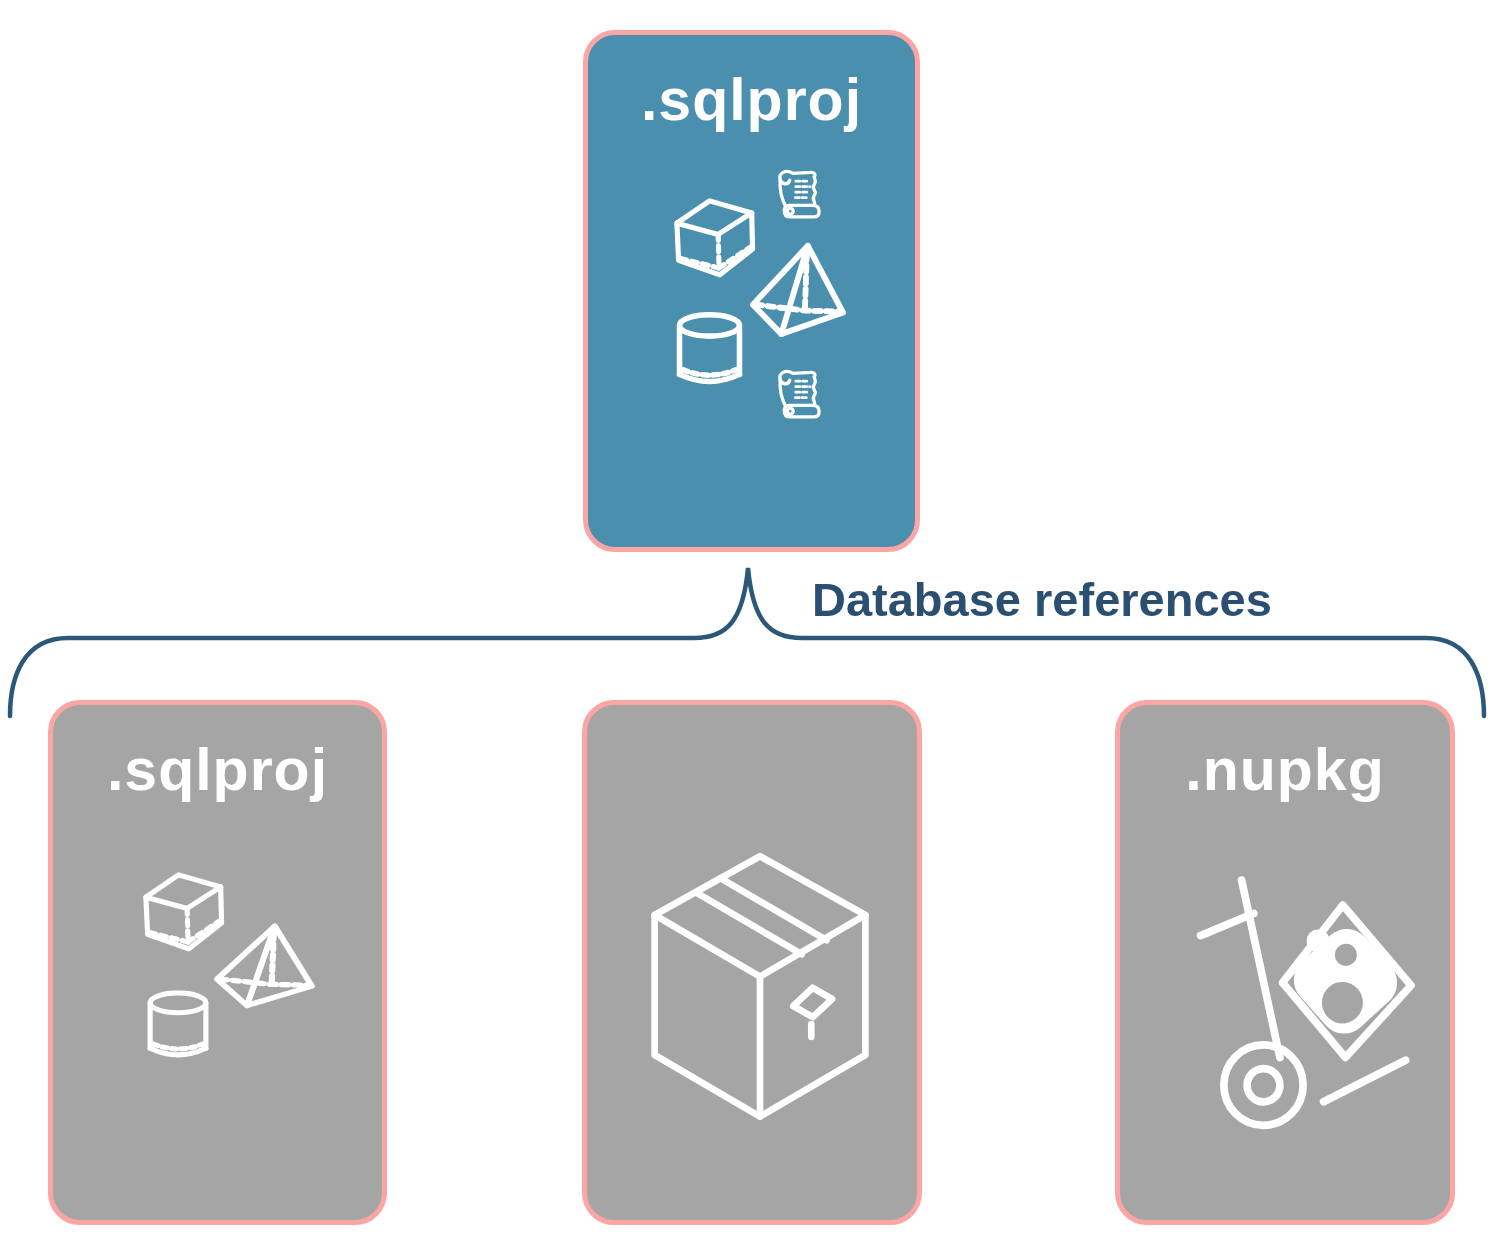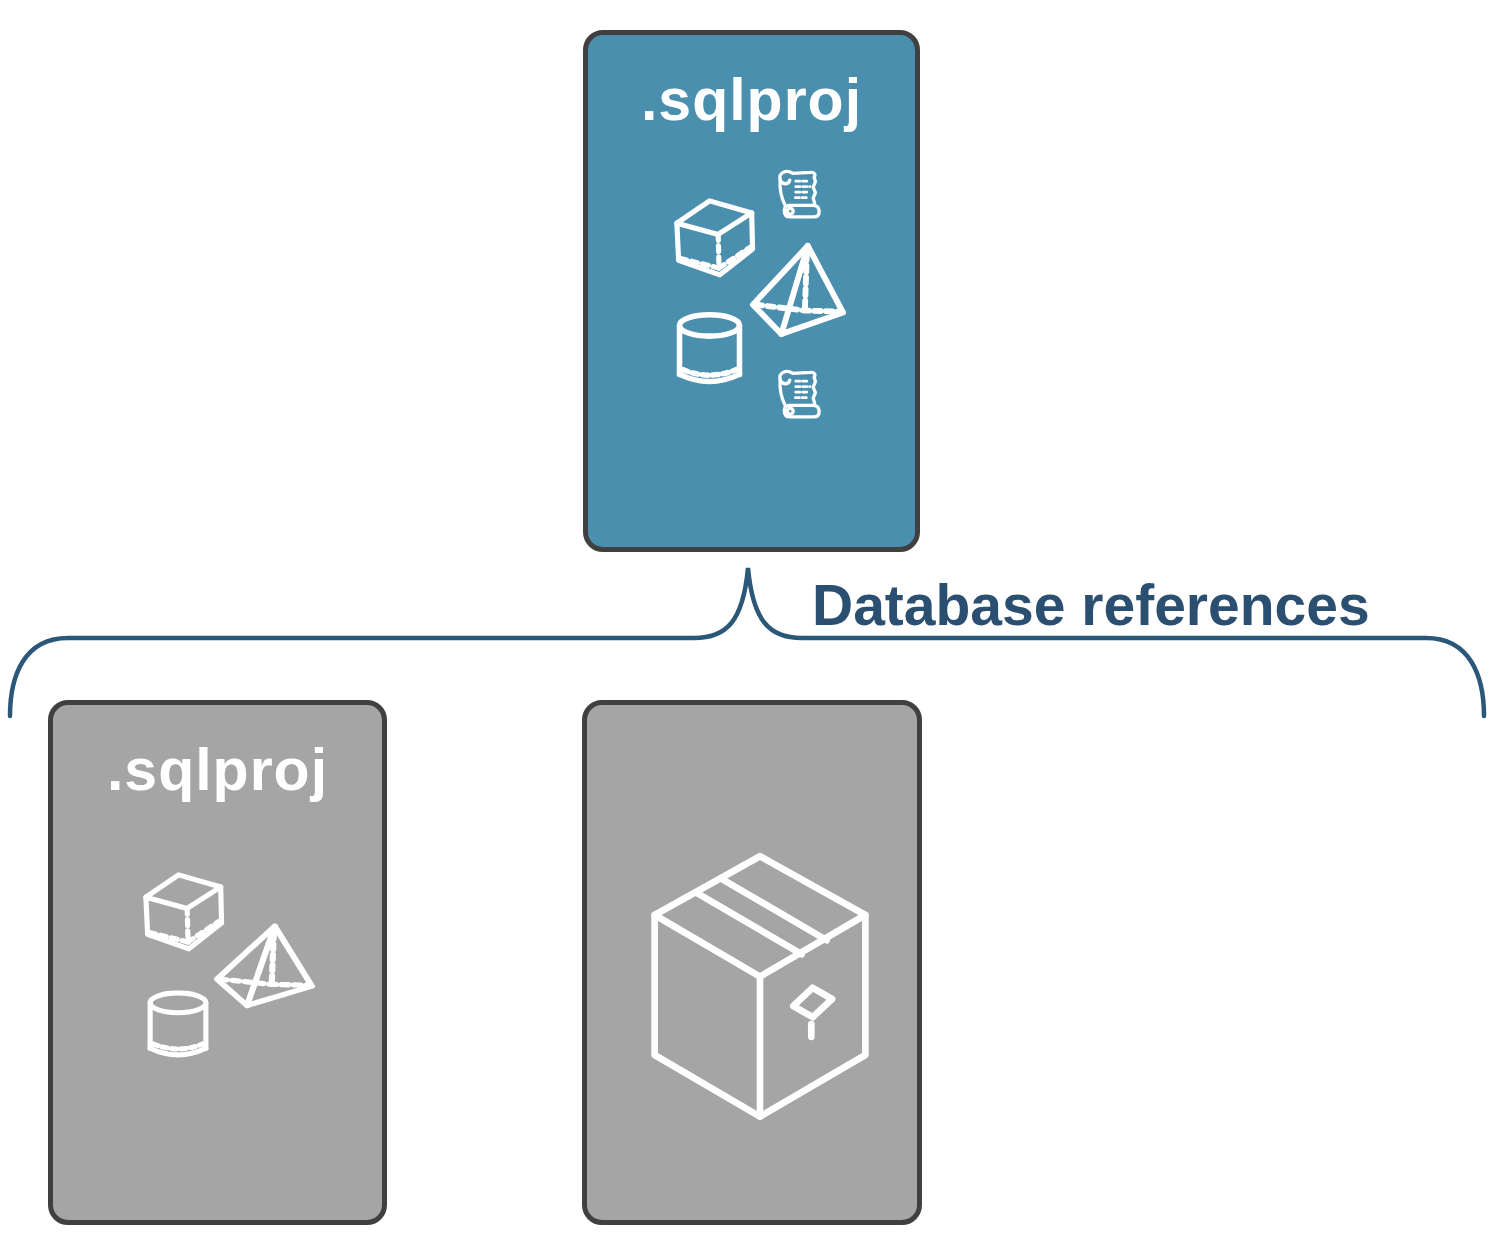--- a/index.html
+++ b/index.html
@@ -1,34 +1,34 @@
 <!DOCTYPE html>
 <html><head>
 <meta charset="utf-8">
 <style>
   html,body{margin:0;padding:0;background:#ffffff;}
   #canvas{
     position:relative;width:1500px;height:1250px;background:#ffffff;
     font-family:"Liberation Sans", sans-serif;overflow:hidden;
   }
   .card{
-    position:absolute;border:5px solid #404040;border-radius:20px;box-sizing:border-box;
+    position:absolute;border:5px solid #fca5a5;border-radius:32px;box-sizing:border-box;
   }
   .card.root{background:#4A8FAD;}
   .card.child{background:#A5A5A5;}
   .card-title{
     position:absolute;left:0;right:0;top:36px;text-align:center;
     font-size:59px;font-weight:700;color:#ffffff;letter-spacing:1px;line-height:1;
   }
   .icon{position:absolute;}
   .icon svg{display:block;width:100%;height:100%;}
   #brace-svg{position:absolute;left:0;top:0;width:1500px;height:1250px;pointer-events:none;}
   #connector-label{
     position:absolute;left:812px;top:574px;white-space:nowrap;
-    font-size:57px;font-weight:700;color:#2B4F70;line-height:1.1;
+    font-size:47px;font-weight:700;color:#2B4F70;line-height:1.1;
   }
   .stroke-icon{fill:none;stroke:#FFFFFF;stroke-linecap:round;stroke-linejoin:round;}
 </style>
 </head>
 <body>
 
 <svg width="0" height="0" style="position:absolute" aria-hidden="true">
   <defs>
     <symbol id="sym-cube" viewBox="0 0 100 100">
       <g class="stroke-icon" stroke-width="6">
@@ -158,14 +158,22 @@
   </div>
 
   <div class="card child" style="left:582px;top:700px;width:340px;height:525px;">
     <div class="icon" style="left:51px;top:140px;width:244px;height:280px;">
         <svg viewBox="0 0 88 100" preserveAspectRatio="none">
           <use href="#sym-package"></use>
         </svg>
       </div>
   </div>
 
+  <div class="card child" style="left:1115px;top:700px;width:340px;height:525px;">
+    <div class="card-title">.nupkg</div>
+    <div class="icon" style="left:56px;top:153px;width:246px;height:277px;">
+        <svg viewBox="0 0 90 100" preserveAspectRatio="none">
+          <use href="#sym-nuget"></use>
+        </svg>
+      </div>
+  </div>
 
 </div>
 
 </body></html>

